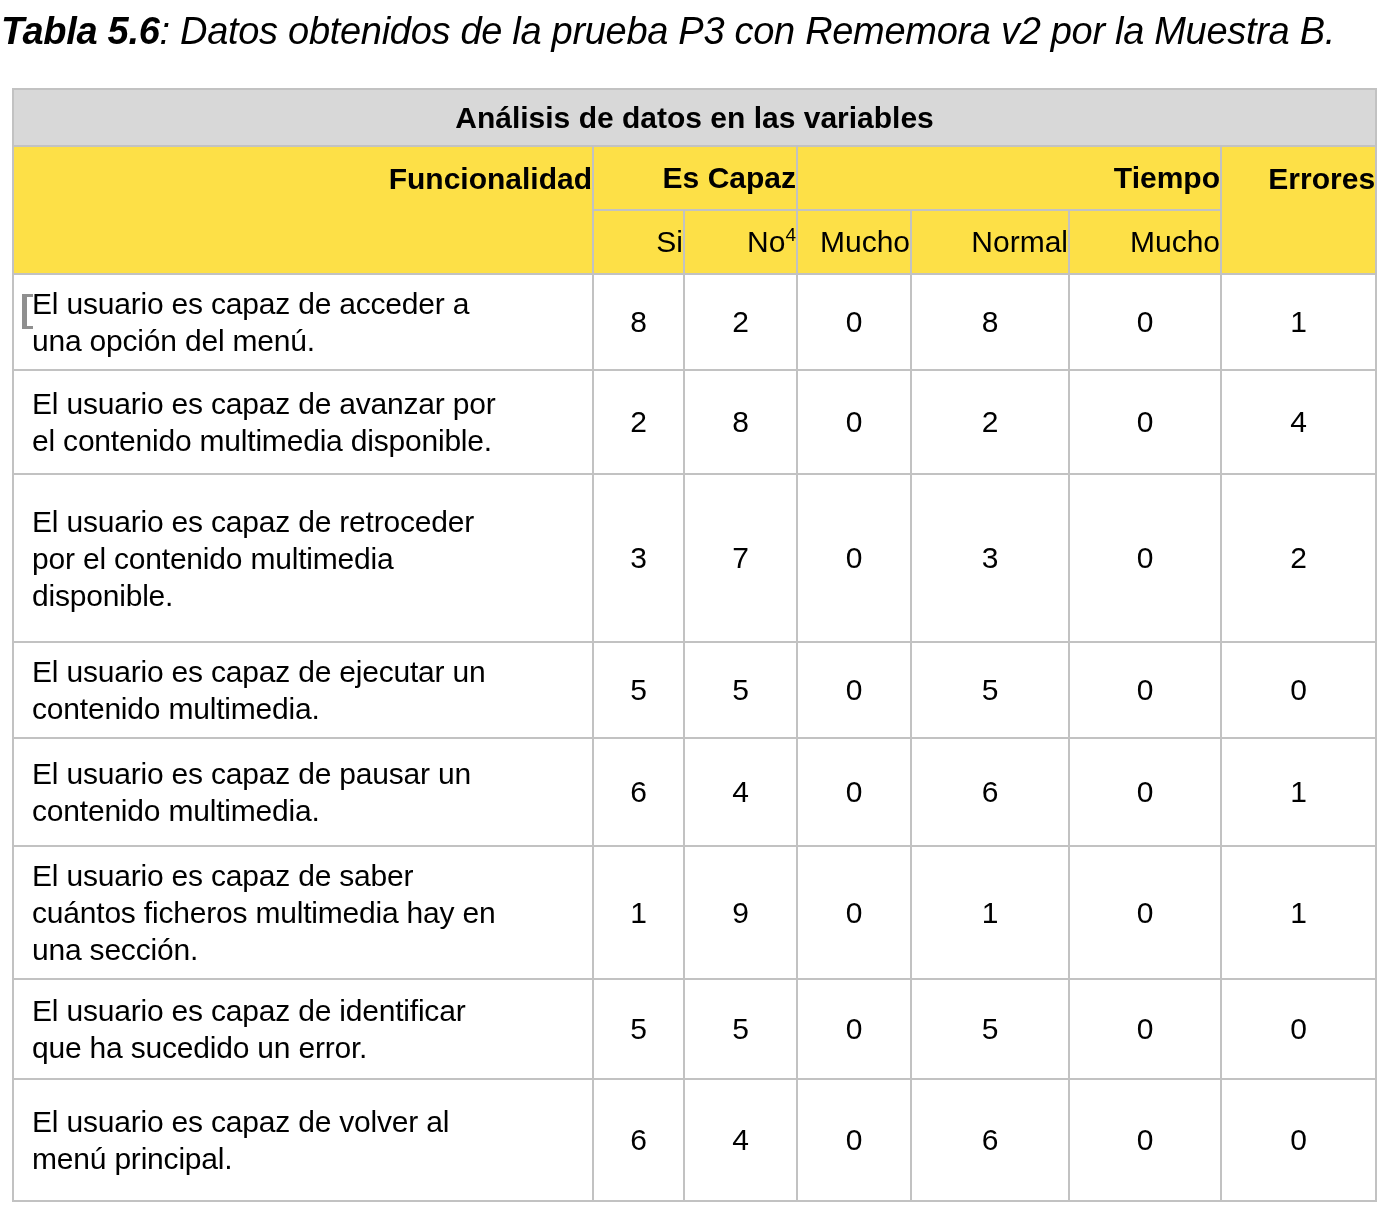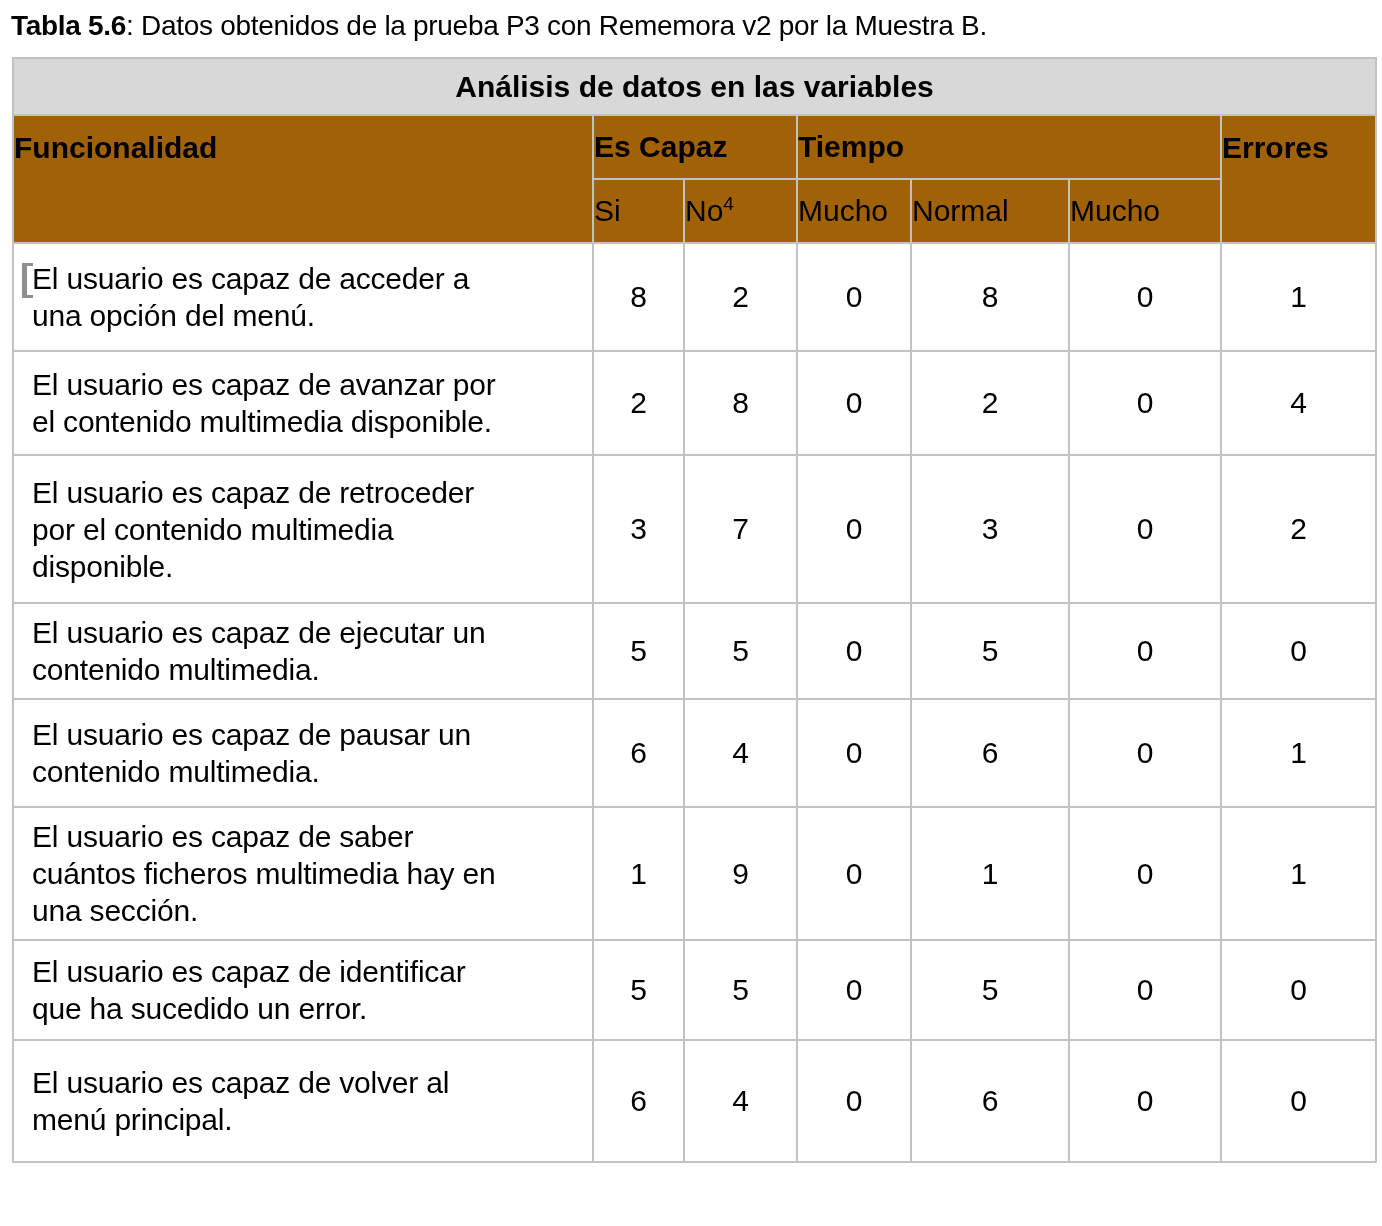--- a/index.html
+++ b/index.html
@@ -7,50 +7,51 @@
     margin: 0;
     padding: 0;
     background: #ffffff;
     width: 1382px;
     height: 1226px;
     font-family: "Liberation Sans", sans-serif;
     color: #000000;
     overflow: hidden;
   }
   .caption {
-    margin: 10px 0 0 11px;
-    font-size: 28px;
+    margin: 10px 0 0 1px;
+    font-size: 38px;
+    font-style: italic;
     letter-spacing: -0.3px;
     white-space: nowrap;
   }
   .caption .bold { font-weight: bold; }
 
   table.data-table {
     border-collapse: collapse;
     table-layout: fixed;
     width: 1363px;
-    margin: 15px 0 0 12px;
+    margin: 35px 0 0 12px;
   }
   th, td {
     border: 2px solid #c2c2c2;
     padding: 0;
   }
   .band-cell {
     background: #d8d8d8;
     font-weight: bold;
     text-align: center;
     font-size: 30px;
     height: 57px;
     vertical-align: middle;
   }
   thead th {
-    background: #a16207;
+    background: #fde047;
     font-size: 30px;
     font-weight: normal;
-    text-align: left;
+    text-align: right;
     vertical-align: middle;
   }
   tr.h1 { height: 64px; }
   tr.h2 { height: 64px; }
   tr.h1 th { font-weight: bold; }
   th.merged {
     vertical-align: top;
     padding-top: 14px;
     line-height: 36px;
   }
@@ -113,41 +114,41 @@
     </tr>
     <tr class="h2">
       <th>Si</th>
       <th><span>No</span><sup class="footnote">4</sup></th>
       <th>Mucho</th>
       <th>Normal</th>
       <th>Mucho</th>
     </tr>
   </thead>
   <tbody>
-    <tr style="height:108px">
+    <tr style="height:96px">
       <td class="func"><span class="text-cursor"></span><span class="t">El usuario es capaz de acceder a
 una opción del menú.</span></td>
       <td class="num">8</td>
       <td class="num">2</td>
       <td class="num">0</td>
       <td class="num">8</td>
       <td class="num">0</td>
       <td class="num">1</td>
     </tr>
     <tr style="height:104px">
       <td class="func"><span class="t">El usuario es capaz de avanzar por
 el contenido multimedia disponible.</span></td>
       <td class="num">2</td>
       <td class="num">8</td>
       <td class="num">0</td>
       <td class="num">2</td>
       <td class="num">0</td>
       <td class="num">4</td>
     </tr>
-    <tr style="height:148px">
+    <tr style="height:168px">
       <td class="func"><span class="t">El usuario es capaz de retroceder
 por el contenido multimedia
 disponible.</span></td>
       <td class="num">3</td>
       <td class="num">7</td>
       <td class="num">0</td>
       <td class="num">3</td>
       <td class="num">0</td>
       <td class="num">2</td>
     </tr>

